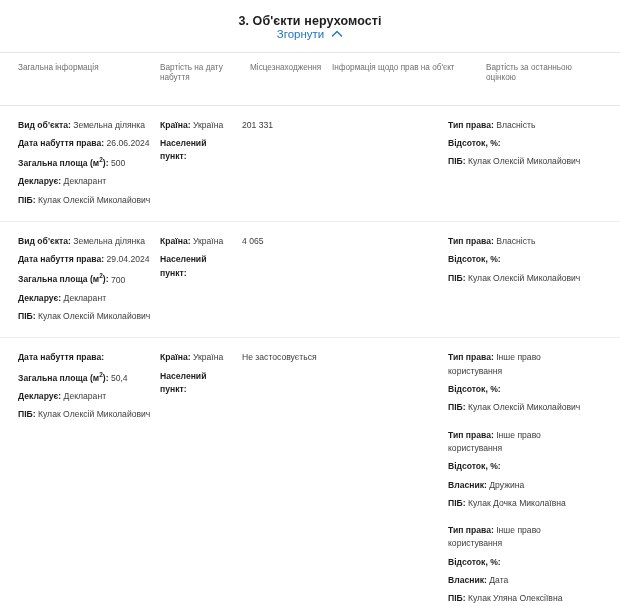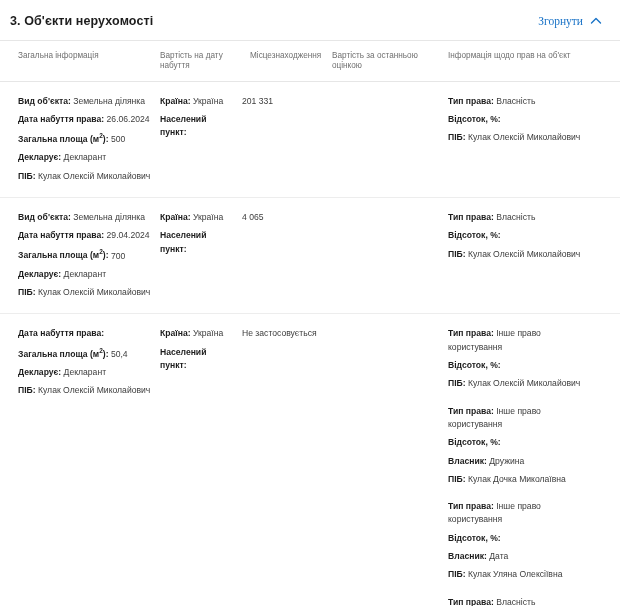--- a/index.html
+++ b/index.html
@@ -20,59 +20,59 @@
     height: 606px;
     position: relative;
     box-sizing: border-box;
   }
 
   
   .section-header {
     display: flex;
     align-items: center;
     justify-content: space-between;
-    padding: 14px 18px 12px 10px;
+    padding: 14px 18px 12px 18px;
     border-bottom: 1px solid #e6e6e6;
     box-sizing: border-box;
+    flex-direction: column;
   }
   .section-title {
     font-size: 12.5px;
     font-weight: bold;
     color: #1d1d1d;
     letter-spacing: 0.1px;
   }
   .collapse-control {
     display: flex;
     align-items: center;
     gap: 7px;
     color: #1a73c7;
     font-size: 11.5px;
     cursor: pointer;
     user-select: none;
   }
   .collapse-label {
     color: #1a73c7;
-    font-family: Liberation Serif, serif;
   }
   .chevron-up {
     display: inline-block;
     width: 12px;
     height: 12px;
     position: relative;
   }
   .chevron-up svg { display: block; }
 
   
   .table {
     width: 100%;
     box-sizing: border-box;
   }
   .table-head {
     display: flex;
-    padding: 10px 18px 9px 18px;
+    padding: 10px 18px 21px 18px;
     border-bottom: 1px solid #e6e6e6;
     box-sizing: border-box;
   }
   .th {
     font-size: 8.2px;
     color: #707070;
     line-height: 1.25;
     padding-right: 8px;
     box-sizing: border-box;
   }
@@ -135,22 +135,22 @@
       </span>
     </div>
   </div>
 
   <div class="table">
 
     <div class="table-head">
       <div class="th col-1">Загальна інформація</div>
       <div class="th col-3">Вартість на дату набуття</div>
       <div class="th col-2">Місцезнаходження</div>
+      <div class="th col-5">Інформація щодо прав на об'єкт</div>
       <div class="th col-4">Вартість за останньою оцінкою</div>
-      <div class="th col-5">Інформація щодо прав на об'єкт</div>
     </div>
 
     <div class="row">
       <div class="cell col-1">
         <div class="field">
           <span class="k">Вид об'єкта:</span>
           <span class="v">Земельна ділянка</span>
         </div>
         <div class="field">
           <span class="k">Дата набуття права:</span>

